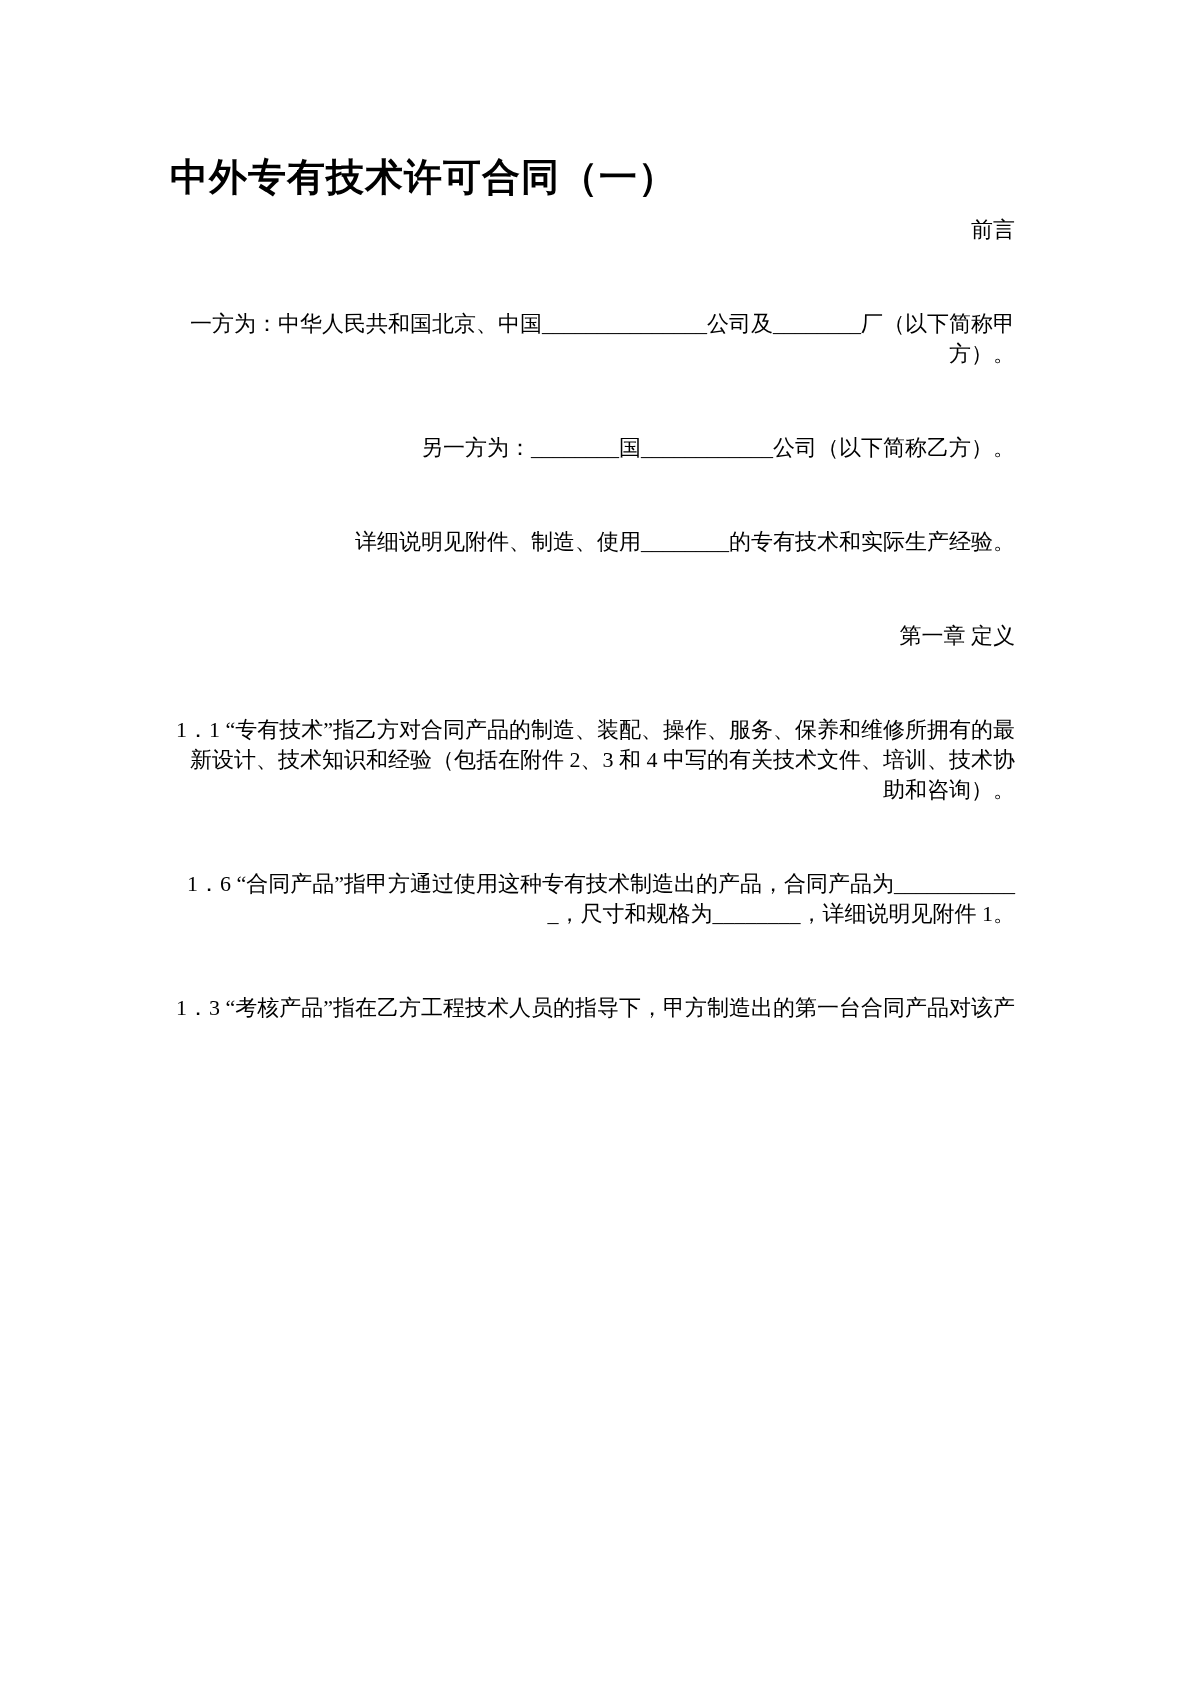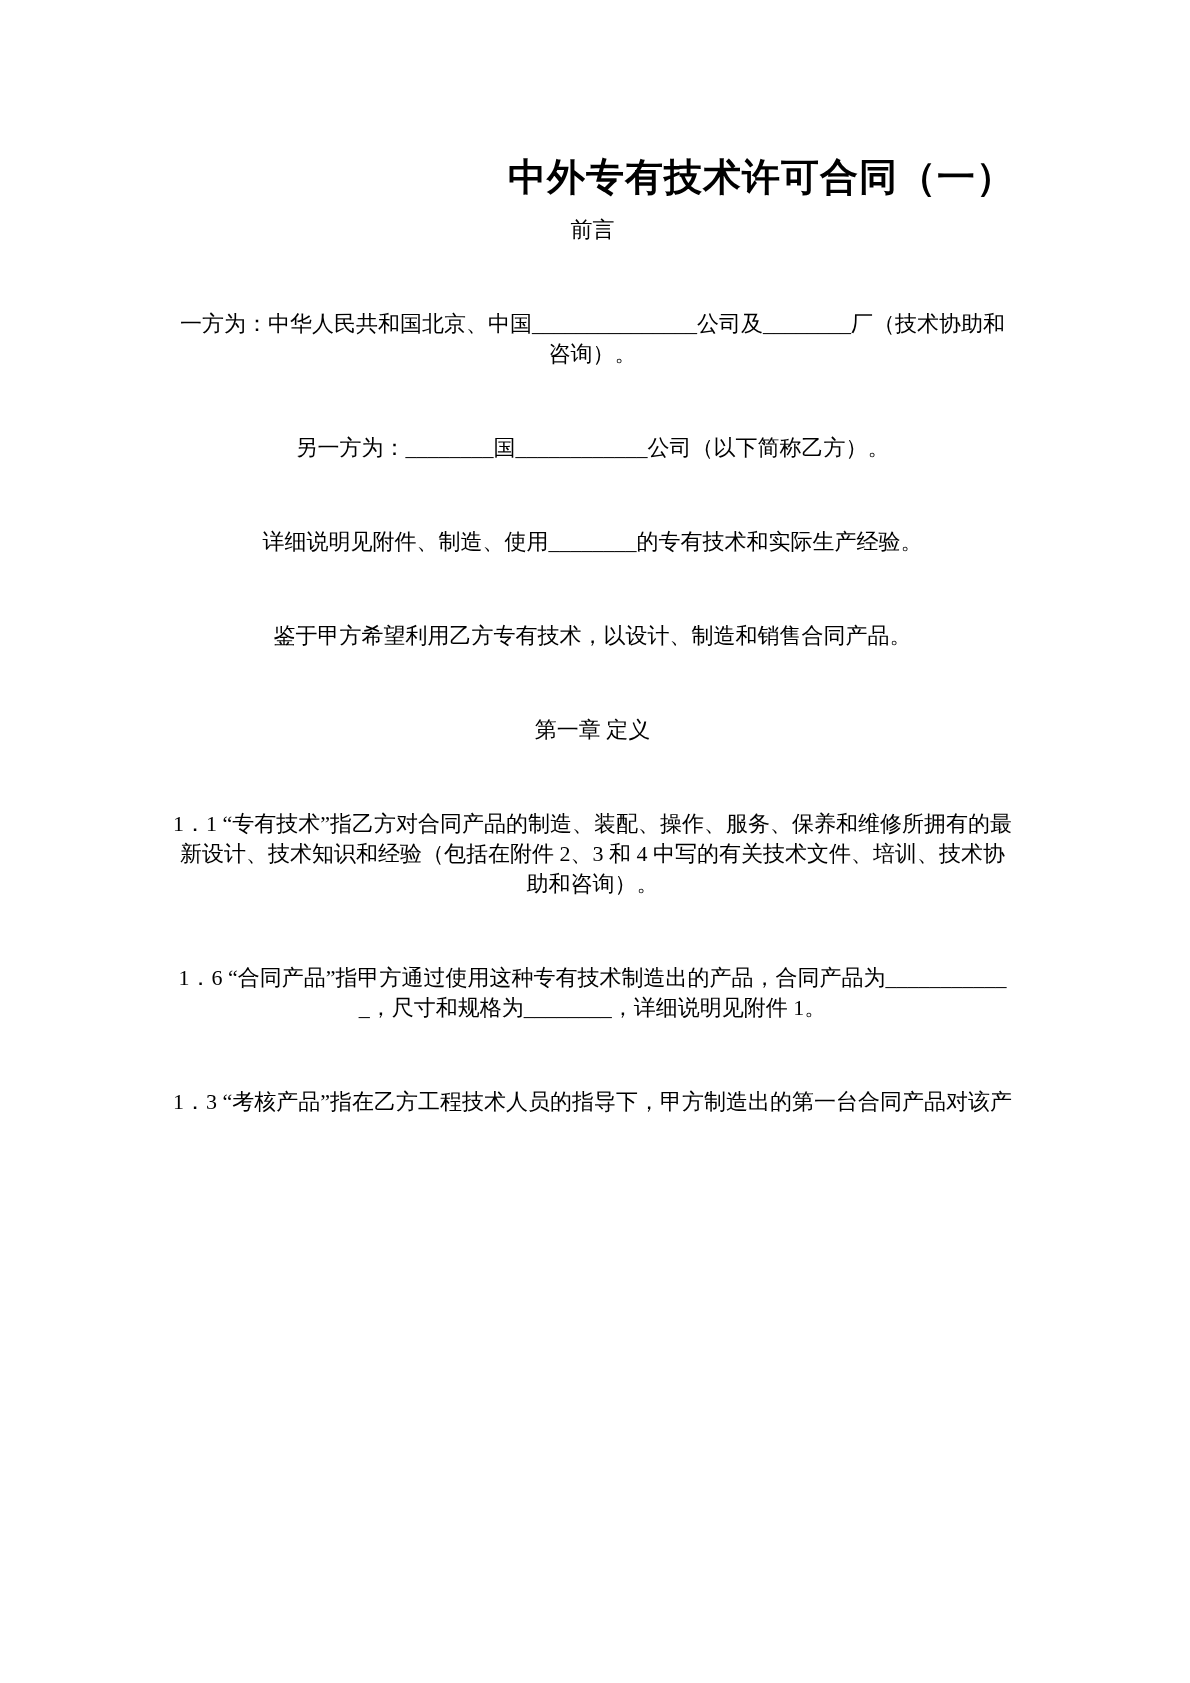--- a/index.html
+++ b/index.html
@@ -18,46 +18,45 @@
     box-sizing: border-box;
     width: 1190px;
     height: 1683px;
     padding: 150px 175px 0 170px;
     background: #ffffff;
   }
   .doc-title {
     font-size: 38px;
     font-weight: bold;
     line-height: 55px;
-    text-align: right;
+    text-align: left;
     letter-spacing: 1px;
     margin: 0 0 10px 0;
   }
   .para {
     font-size: 22px;
     line-height: 30px;
     margin: 0 0 64px 0;
-    text-align: center;
+    text-align: right;
     word-break: break-all;
     white-space: pre-wrap;
   }
   .para.extra-space {
   }
   .para:last-child {
     margin-bottom: 8px;
   }
 </style>
 </head>
 <body>
 
 <div class="page">
   <h1 class="doc-title">中外专有技术许可合同（一）</h1>
 
   <p class="para">前言</p>
-  <p class="para">一方为：中华人民共和国北京、中国_______________公司及________厂（技术协助和咨询）。</p>
+  <p class="para">一方为：中华人民共和国北京、中国_______________公司及________厂（以下简称甲方）。</p>
   <p class="para">另一方为：________国____________公司（以下简称乙方）。</p>
   <p class="para">详细说明见附件、制造、使用________的专有技术和实际生产经验。</p>
-  <p class="para">鉴于甲方希望利用乙方专有技术，以设计、制造和销售合同产品。</p>
   <p class="para extra-space">第一章 定义</p>
   <p class="para">1．1 “专有技术”指乙方对合同产品的制造、装配、操作、服务、保养和维修所拥有的最新设计、技术知识和经验（包括在附件 2、3 和 4 中写的有关技术文件、培训、技术协助和咨询）。</p>
   <p class="para">1．6 “合同产品”指甲方通过使用这种专有技术制造出的产品，合同产品为____________，尺寸和规格为________，详细说明见附件 1。</p>
   <p class="para">1．3 “考核产品”指在乙方工程技术人员的指导下，甲方制造出的第一台合同产品对该产</p>
 </div>
 
 </body></html>

